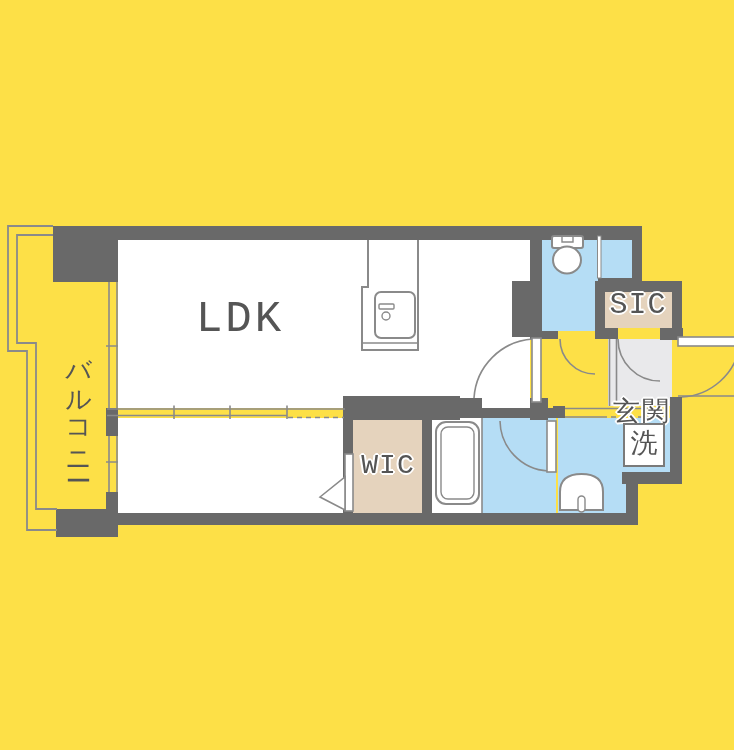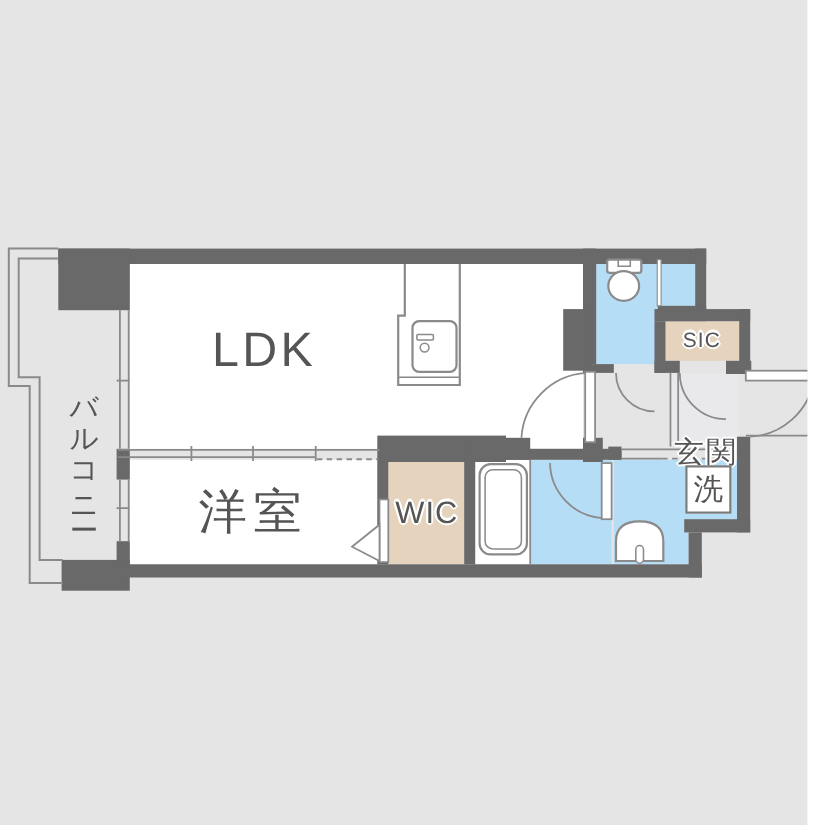--- a/index.html
+++ b/index.html
@@ -1,20 +1,20 @@
 <!DOCTYPE html>
 <html><head>
 <meta charset="utf-8">
 <style>
   html,body{margin:0;padding:0;background:#ffffff;}
   .plan{
     position:relative;
     width:734px;height:750px;
-    background:#e5e5e5;
-    font-family:Liberation Sans, sans-serif;
+    background:#fde047;
+    font-family:Liberation Mono, monospace;
     overflow:hidden;
   }
   .plan svg{position:absolute;left:0;top:0;}
   .label{
     position:absolute;
     color:#555555;
     text-align:center;
     white-space:nowrap;
     user-select:none;
   }
@@ -24,21 +24,21 @@
       1px 1px 0 #fff,-1px -1px 0 #fff,1px -1px 0 #fff,-1px 1px 0 #fff;
   }
   .lbl-ldk{left:170px;top:294px;width:140px;font-size:44px;letter-spacing:3px;}
   .lbl-yoshitsu{left:153px;top:436px;width:155px;font-size:44px;letter-spacing:6px;}
   .lbl-balcony{
     left:60px;top:330px;height:150px;
     writing-mode:vertical-rl;text-orientation:mixed;
     font-size:26px;letter-spacing:2px;
   }
   .lbl-wic{left:353px;top:450px;width:70px;font-size:28px;letter-spacing:1px;}
-  .lbl-sic{left:604px;top:299px;width:68px;font-size:19px;letter-spacing:1px;}
+  .lbl-sic{left:604px;top:288px;width:68px;font-size:30px;letter-spacing:1px;}
   .lbl-genkan{left:605px;top:353px;width:74px;font-size:27px;letter-spacing:2px;margin-top:40px;}
   .washer-box{
     position:absolute;left:623px;top:423px;width:42px;height:44px;
     background:#ffffff;border:2px solid #7a7a7a;box-sizing:border-box;
     line-height:40px;font-size:27px;color:#555;text-align:center;
   }
 </style>
 </head>
 <body>
 
@@ -145,21 +145,20 @@
 
     <rect x="436" y="422" width="43" height="82" rx="10"></rect>
     <rect x="441" y="427" width="33" height="72" rx="7" stroke-width="1.4"></rect>
 
     <path d="M560,510 V492 Q560,474 581.5,474 Q603,474 603,492 V510 Z"></path>
     <rect x="578" y="496" width="7" height="16" rx="3.5" stroke-width="1.4"></rect>
   </g>
 </svg>
 
   <div class="label lbl-ldk">LDK</div>
-  <div class="label lbl-yoshitsu">洋室</div>
   <div class="label lbl-balcony">バルコニー</div>
   <div class="label halo lbl-wic">WIC</div>
   <div class="label halo lbl-sic">SIC</div>
   <div class="label halo lbl-genkan">玄関</div>
   <div class="washer-box halo">
     <span>洗</span>
   </div>
 
 </div>
 

